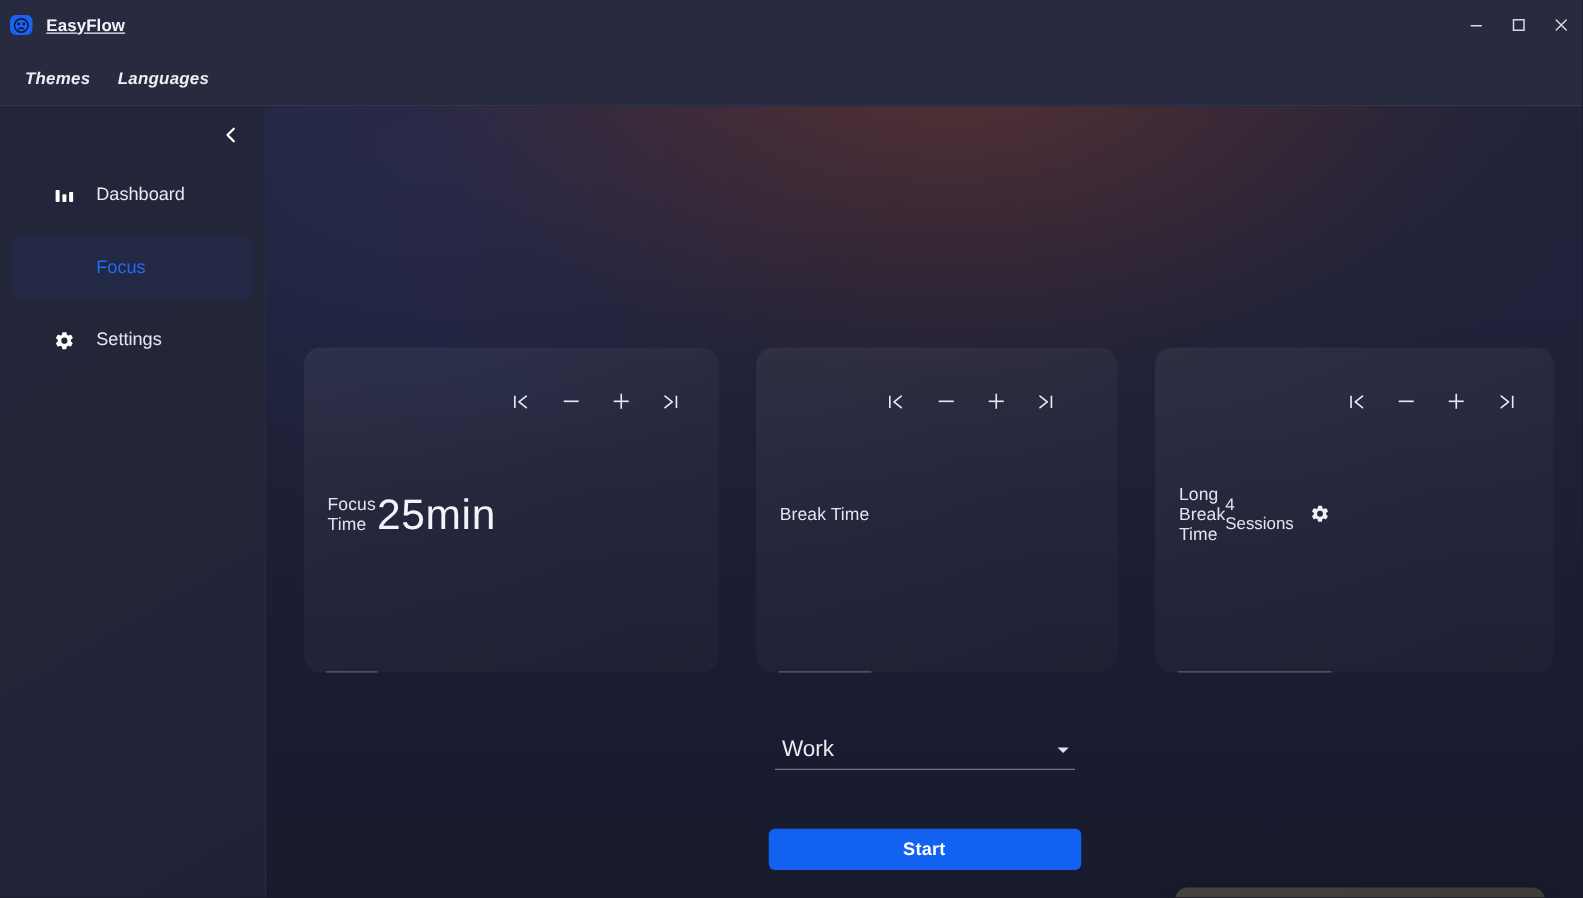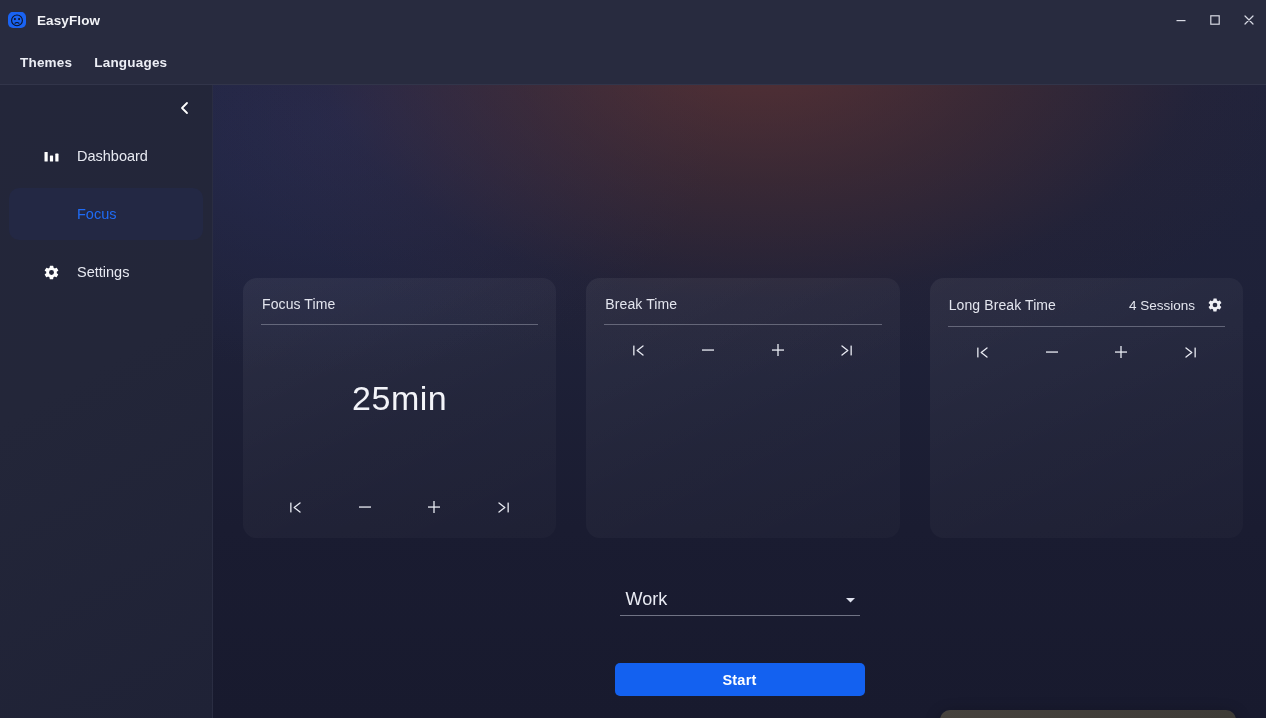--- a/index.html
+++ b/index.html
@@ -37,20 +37,21 @@
     width: 20px; height: 20px;
     flex: 0 0 20px;
     display: flex; align-items: center; justify-content: center;
   }
   .app-title {
     margin-left: 10px;
     font-size: 13.5px;
     font-weight: bold;
     color: #f2f3f7;
     letter-spacing: .1px;
+    text-decoration: underline;
   }
   .win-ctrls {
     position: absolute;
     right: 0; top: 0;
     height: 40px;
     display: flex;
     align-items: center;
   }
   .win-btn {
     width: 34px; height: 40px;
@@ -71,20 +72,21 @@
     position: relative;
     z-index: 19;
   }
   .menu-item {
     font-size: 13.5px;
     font-weight: bold;
     color: #eceef5;
     padding: 5px 11px;
     border-radius: 4px;
     letter-spacing: .2px;
+    font-style: italic;
   }
 
   
   .body-row {
     flex: 1 1 auto;
     display: flex;
     min-height: 0;
     position: relative;
   }
 
@@ -155,21 +157,21 @@
     right: 23px;
     display: flex;
     gap: 30px;
   }
   .card {
     flex: 1 1 0;
     height: 260px;
     border-radius: 14px;
     padding: 18px 18px 0 18px;
     display: flex;
-    flex-direction: column;
+    flex-direction: row;
     background: linear-gradient(155deg, rgba(255,255,255,.060) 0%, rgba(255,255,255,.030) 55%, rgba(255,255,255,.018) 100%);
   }
   .card-head {
     display: flex;
     align-items: center;
     padding: 0 1px 12px 1px;
     border-bottom: 1px solid rgba(225,228,240,.32);
   }
   .card-title {
     font-size: 14px;

